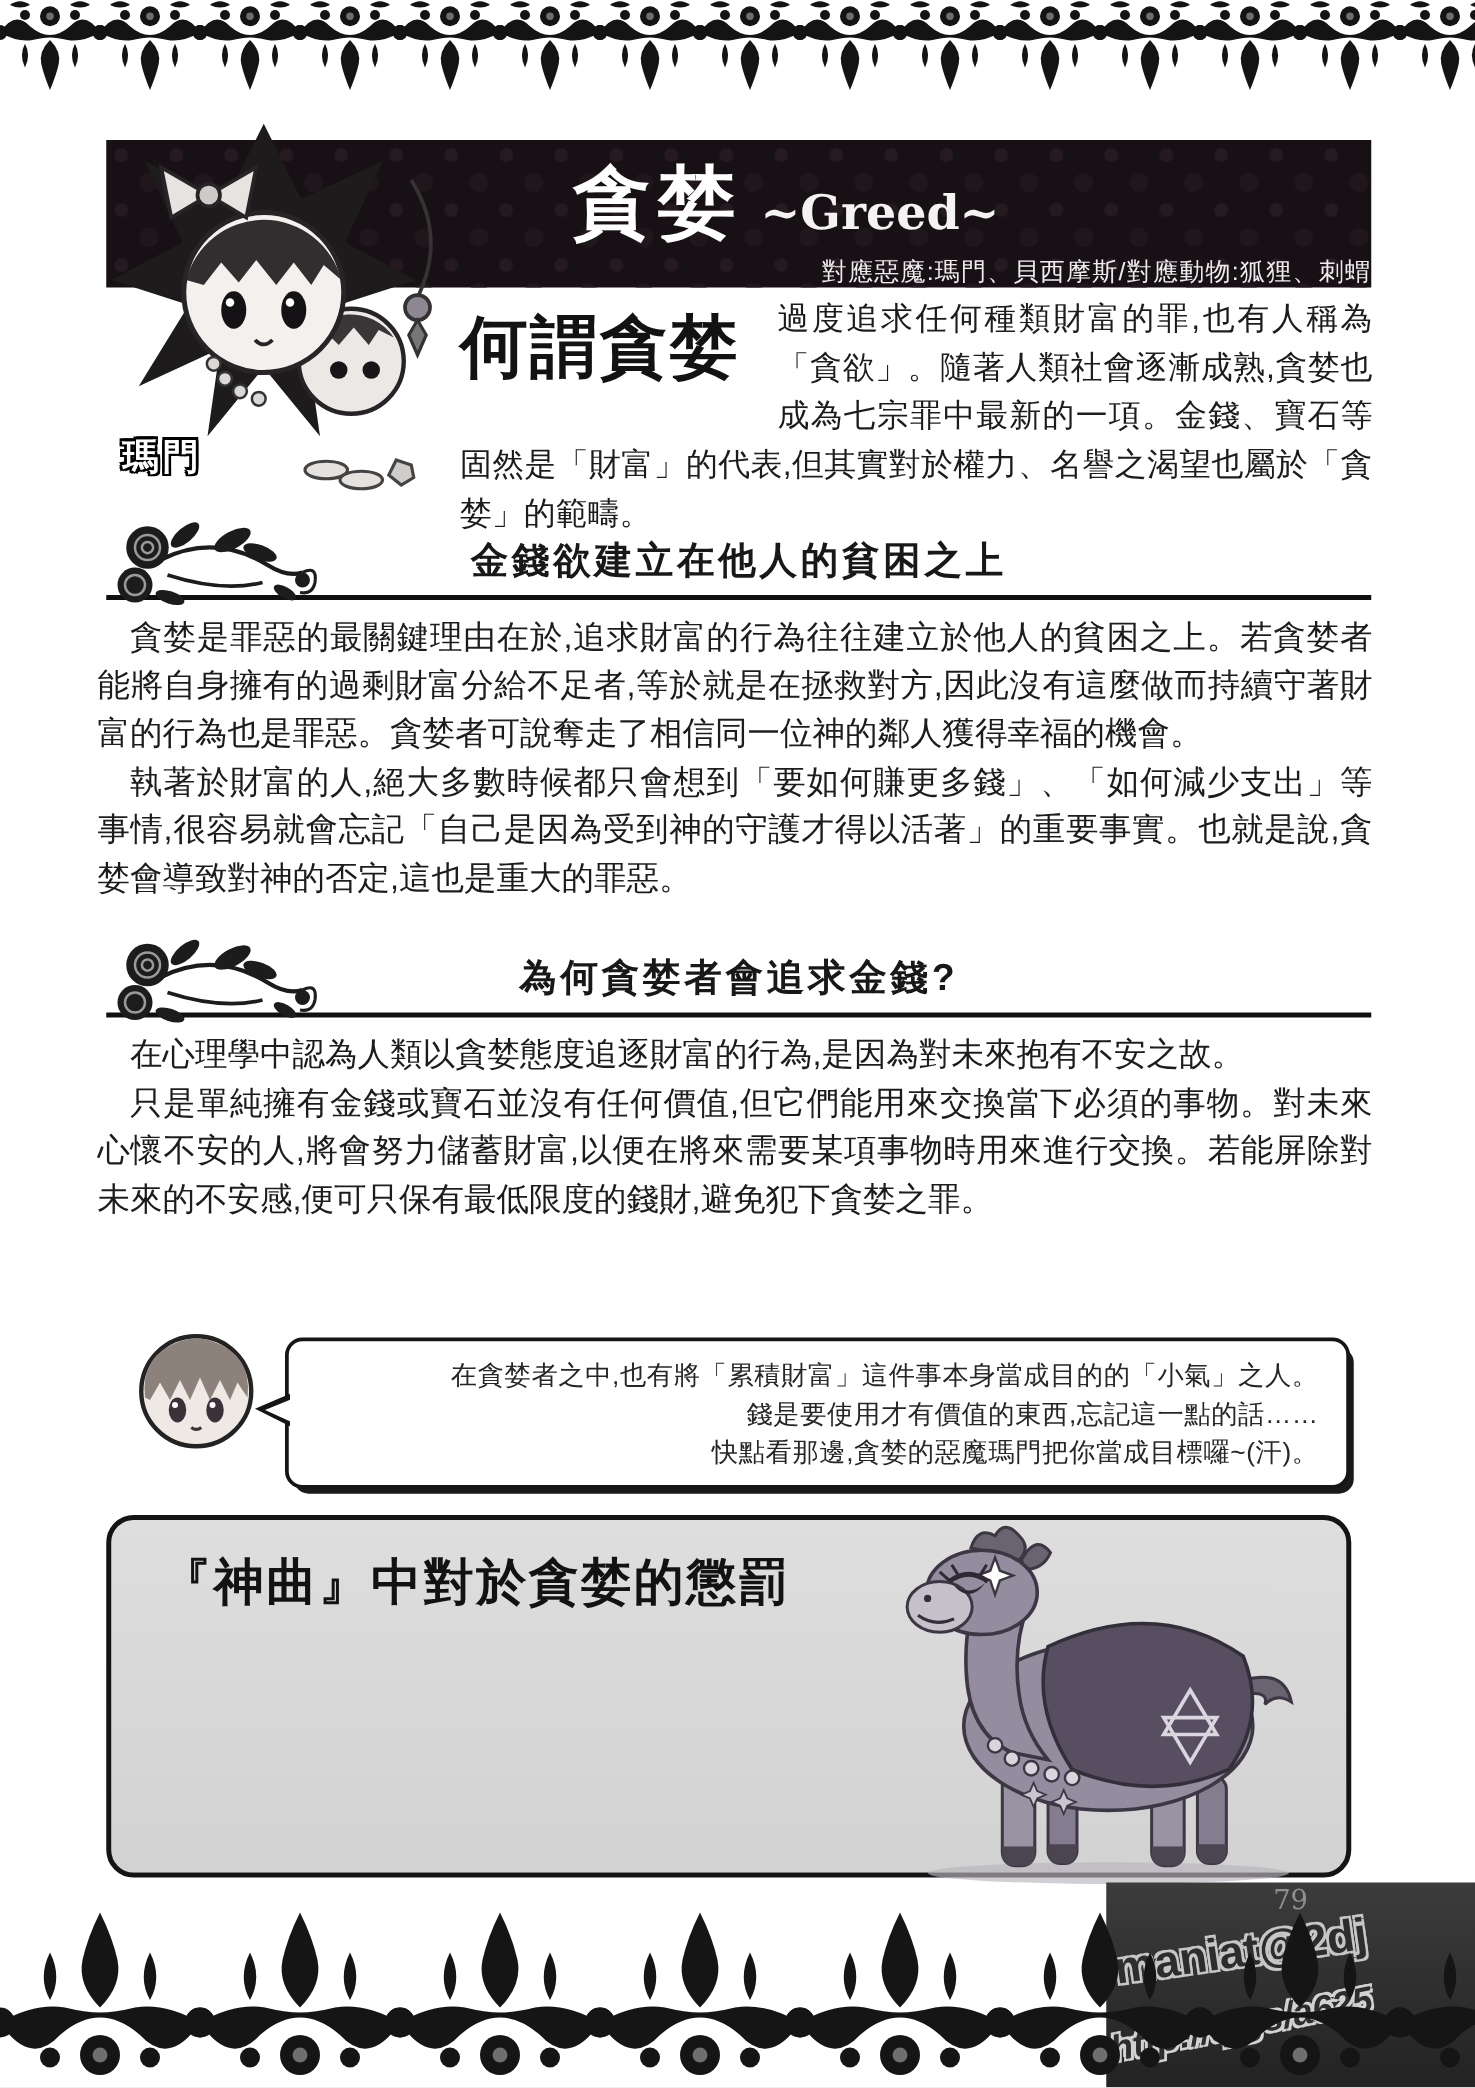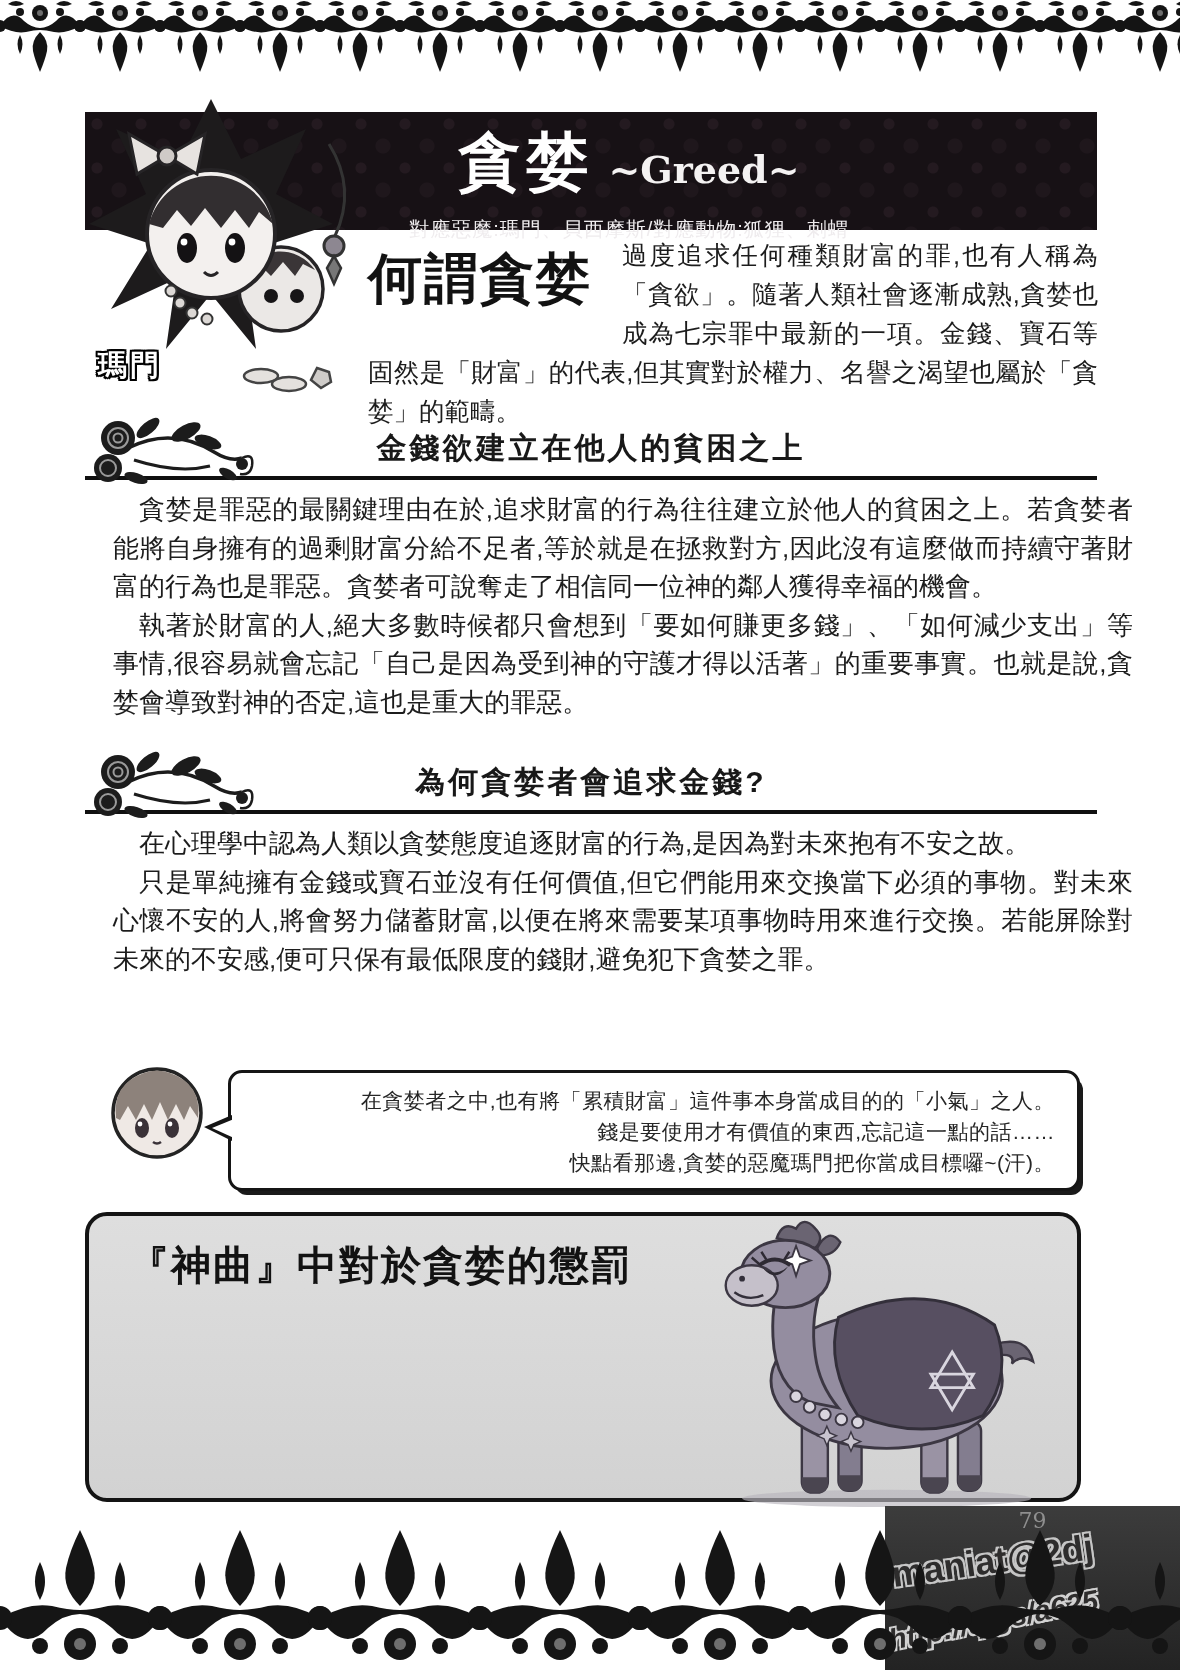--- a/index.html
+++ b/index.html
@@ -27,22 +27,22 @@
   .banner-title-row { text-align:center; padding-left:76px; padding-top:8px; white-space:nowrap; }
   .banner-title {
     color:#ffffff; font-size:62px; font-weight:900; letter-spacing:6px;
     font-family:"Liberation Sans", sans-serif;
   }
   .banner-title-en {
     color:#f4f2f2; font-size:38px; font-weight:700; margin-left:14px;
     font-family:"DejaVu Serif", serif;
   }
   .banner-subtitle {
-    color:#efecee; font-size:20px; letter-spacing:1px; text-align:center;
-    padding-left:76px; margin-top:12px;
+    color:#efecee; font-size:20px; letter-spacing:1px; text-align:right;
+    padding-left:76px; margin-top:0;
   }
 
   
   .mascot { position:absolute; left:66px; top:84px; z-index:2; }
   .mascot-label {
     position:absolute; left:98px; top:346px; z-index:3;
     font-size:29px; font-weight:900; letter-spacing:3px; color:#ffffff;
     text-shadow:-2px 0 #000, 2px 0 #000, 0 -2px #000, 0 2px #000,
                 -2px -2px #000, 2px 2px #000, -2px 2px #000, 2px -2px #000;
   }
@@ -58,21 +58,21 @@
     font-size:25.5px; line-height:39px; text-align:justify; color:#1c1c1c;
   }
 
   
   .rose { position:absolute; z-index:2; }
   .sec-heading {
     position:absolute; left:85px; width:1012px; text-align:center;
     font-size:30px; letter-spacing:3px; font-weight:700; color:#181818; z-index:1;
   }
   .sec-rule { position:absolute; left:85px; width:1012px; height:4px; background:#101010; z-index:1; }
-  .sec-body { position:absolute; left:78px; width:1020px; z-index:1;margin-left:35px; }
+  .sec-body { position:absolute; left:78px; width:1020px; z-index:1; }
   .sec-body p {
     font-size:26px; line-height:38.5px; text-align:justify;
     text-indent:1em; color:#1c1c1c;
   }
 
   
   .avatar { position:absolute; left:110px; top:1066px; z-index:2; }
   .bubble {
     position:absolute; left:228px; top:1070px; width:852px; min-height:110px; z-index:1;
     background:#ffffff; border:3px solid #151515; border-radius:14px;

